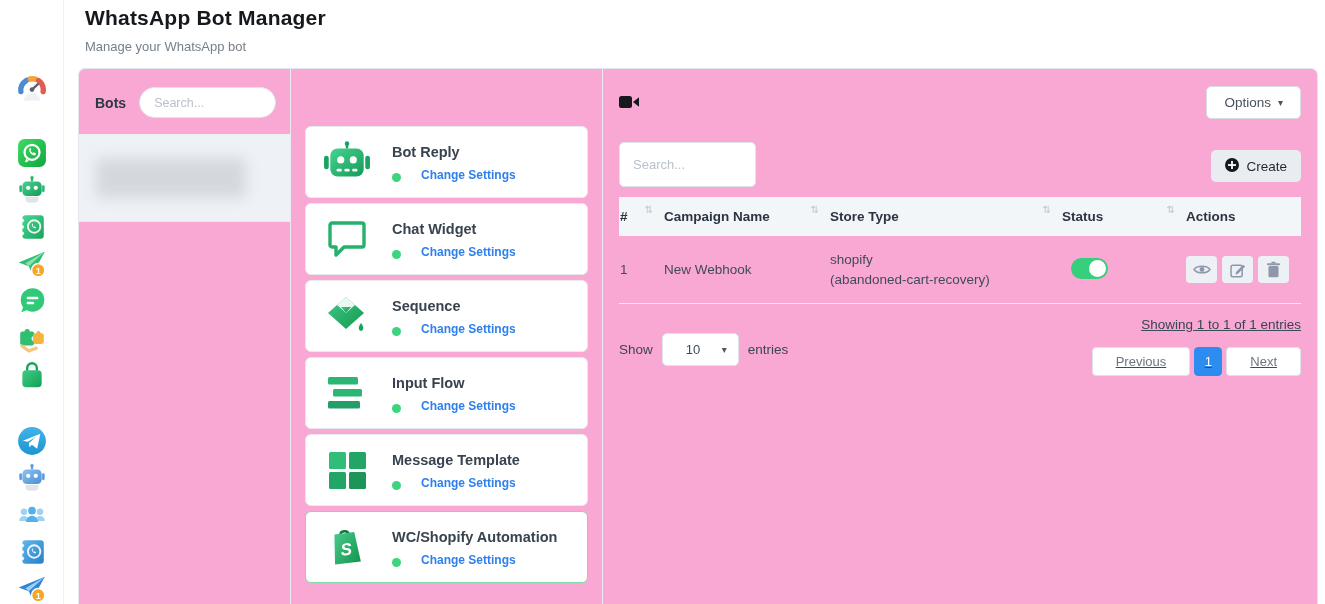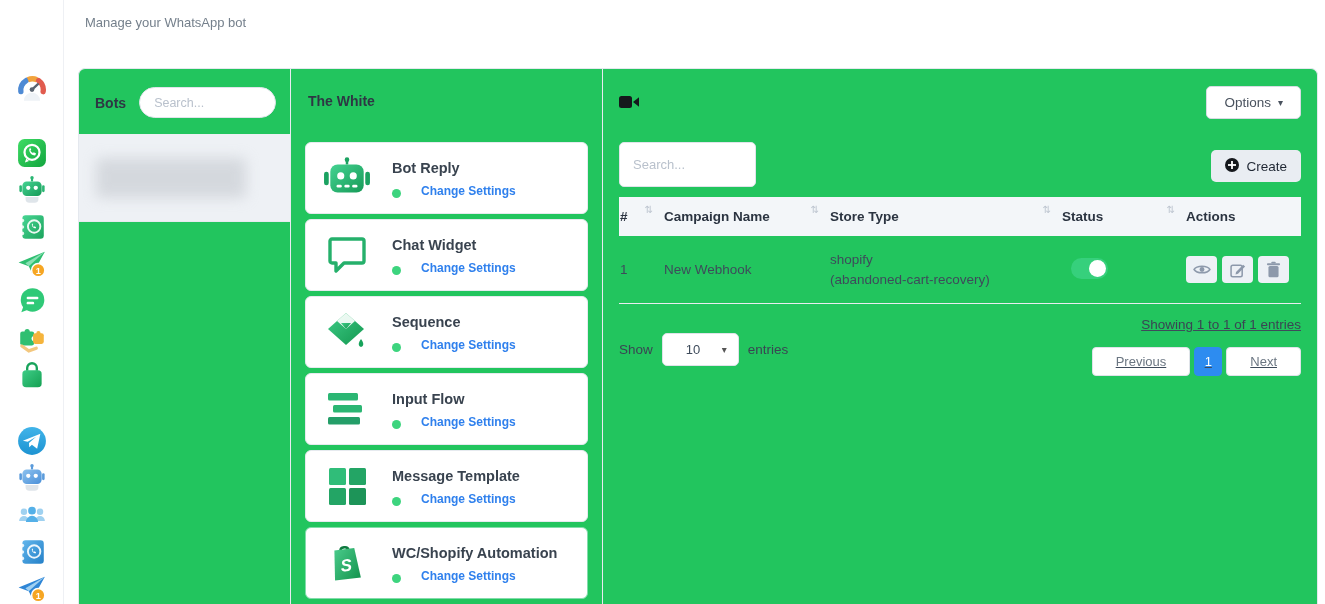--- a/index.html
+++ b/index.html
@@ -14,21 +14,21 @@
   .rail .gap-xl { margin-bottom:36px; }
   .ric svg { width:30px; height:30px; display:block; }
 
   
   .page-head { position:absolute; left:85px; top:6px; }
   .page-title { font-size:21px; font-weight:700; color:#15181c; letter-spacing:.2px; }
   .page-sub { font-size:13px; color:#75808c; margin-top:9px; }
 
   
   .card { position:absolute; left:78px; top:68px; width:1240px; height:537px;
-    background:#22c55e; border:1px solid #e4e8ee; border-bottom:none; border-radius:7px 7px 0 0;
+    background:#f9a8d4; border:1px solid #e4e8ee; border-bottom:none; border-radius:7px 7px 0 0;
     display:flex; overflow:hidden; }
 
   
   .col-bots { width:212px; border-right:1px solid #e8ebf0; display:flex; flex-direction:column; }
   .bots-head { display:flex; align-items:center; gap:13px; padding:18px 14px 16px 16px;
     border-bottom:1px solid #edf0f3; }
   .bots-label { font-size:14px; font-weight:700; color:#2e3744; }
   .pill-search { flex:1; height:31px; border:1px solid #e0e4ea; border-radius:16px;
     padding:0 14px; font-size:12.5px; color:#3e4b5b; outline:none; min-width:0; background:#fff; }
   .pill-search::placeholder { color:#b9c1cc; }
@@ -257,37 +257,37 @@
         <path d="M1.5 12.5 L26 2.5 L14.5 23.5 L11 16.2 Z" fill="#2f86d6"></path>
         <path d="M26 2.5 L11 16.2 L7.8 13.2 Z" fill="#9fd0f2"></path>
         <circle cx="19.8" cy="19.8" r="6.2" fill="#f6a623" stroke="#fff" stroke-width="1.4"></circle>
         <text x="19.8" y="23" font-size="8.5" font-weight="bold" fill="#fff" text-anchor="middle">1</text>
       </svg>
   </span>
 
 </nav>
 
 <header class="page-head">
+  <div class="page-title">WhatsApp Bot Manager</div>
   <div class="page-sub">Manage your WhatsApp bot</div>
 </header>
 
 <section class="card">
 
   <div class="col-bots">
     <div class="bots-head">
       <span class="bots-label">Bots</span>
       <input class="pill-search" type="text" placeholder="Search..." style="">
     </div>
     <div class="bot-item">
       <span class="redacted"></span>
     </div>
   </div>
 
   <div class="col-feat">
-    <div class="feat-head">The White</div>
     <div class="feat-list">
 
       <div class="fcard">
         <span class="fic">
           <svg width="48" height="42" viewBox="0 0 46 40">
               <defs>
                 <linearGradient id="fg1" x1="0" y1="0" x2="1" y2="1">
                   <stop offset="0" stop-color="#45d392"></stop>
                   <stop offset="1" stop-color="#169a57"></stop>
                 </linearGradient>

